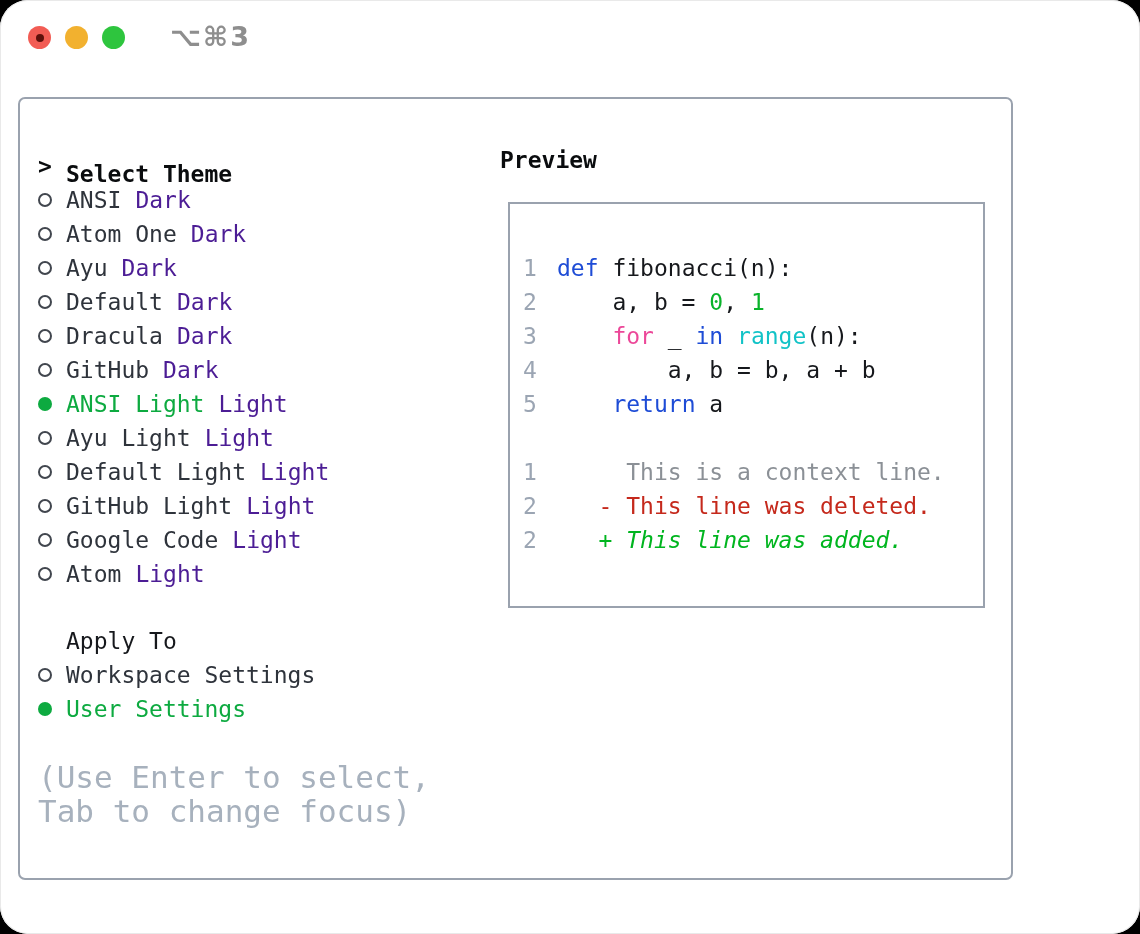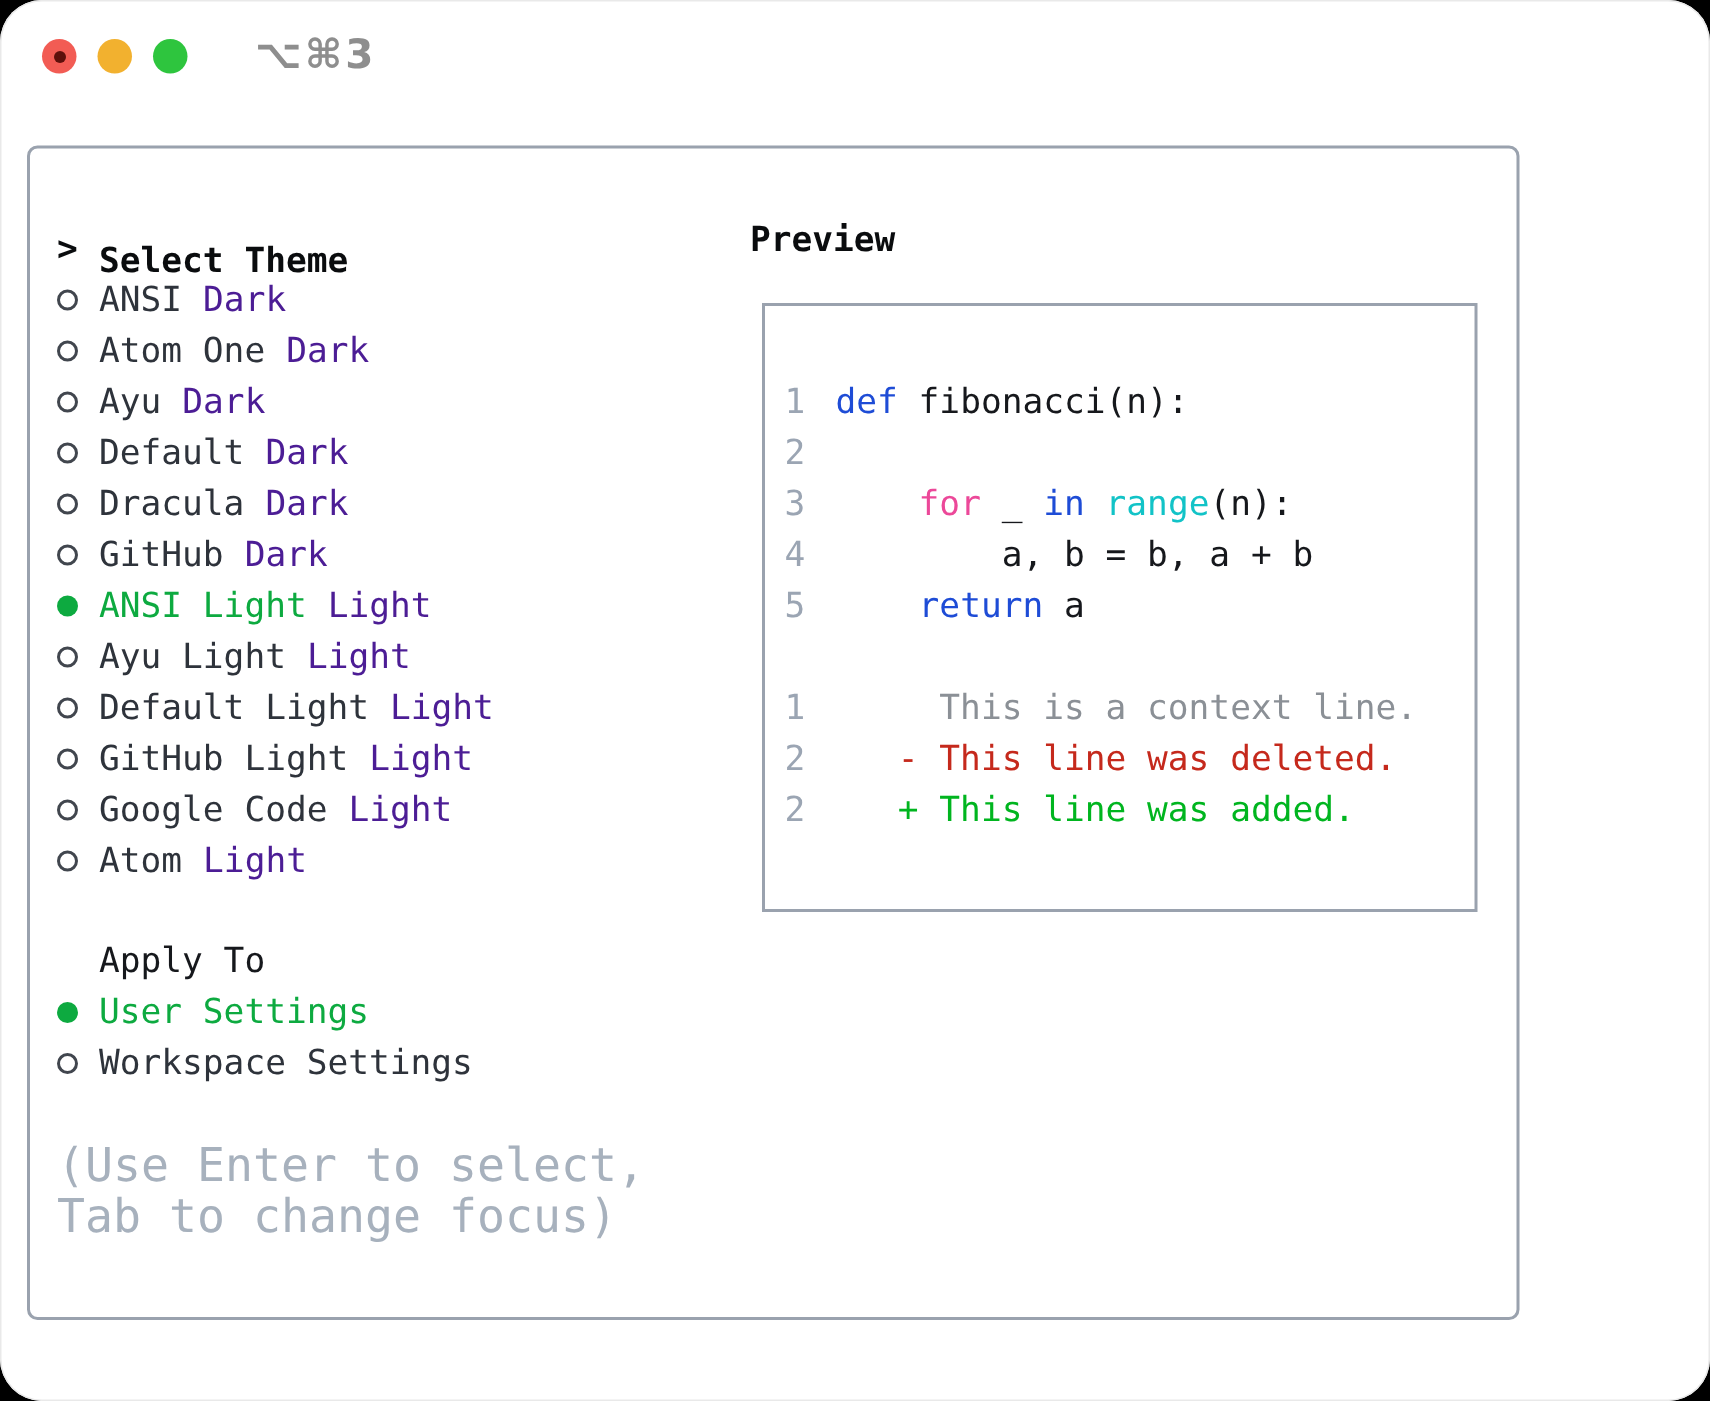--- a/index.html
+++ b/index.html
@@ -103,37 +103,38 @@
           <div class="row"><span class="marker-cell"><span class="marker"></span></span><span class="tname">Google Code</span><span class="tvariant">Light</span></div>
           <div class="row"><span class="marker-cell"><span class="marker"></span></span><span class="tname">Atom</span><span class="tvariant">Light</span></div>
         </div>
 
       <div class="row apply-header">
         <span class="indent"></span>
         <span class="lbl">Apply To</span>
       </div>
 
       <div id="apply-list">
+          <div class="row"><span class="marker-cell"><span class="marker"></span></span><span class="tname">Workspace Settings</span></div>
           <div class="row"><span class="marker-cell"><span class="marker sel" style="background: rgb(13, 170, 64);"></span></span><span class="tname" style="color: rgb(13, 170, 64);">User Settings</span></div>
-          <div class="row"><span class="marker-cell"><span class="marker"></span></span><span class="tname">Workspace Settings</span></div>
         </div>
 
       <div class="help">(Use Enter to select, Tab to change focus)</div>
     </div>
 
     <div class="preview-title">Preview</div>
 
     <div class="preview-box">
       <div id="preview-lines">
           <div class="pline">
             <span class="ln" style="color: rgb(155, 165, 179);">1</span>
             <span class="code"><span style="color: rgb(30, 76, 214);">def</span><span style="color: rgb(22, 24, 28);"> fibonacci(n):</span></span>
           </div>
           <div class="pline">
             <span class="ln" style="color: rgb(155, 165, 179);">2</span>
+            <span class="code"><span style="color: rgb(22, 24, 28);">    a, b = </span><span style="color: rgb(10, 179, 43);">0</span><span style="color: rgb(22, 24, 28);">, </span><span style="color: rgb(10, 179, 43);">1</span></span>
           </div>
           <div class="pline">
             <span class="ln" style="color: rgb(155, 165, 179);">3</span>
             <span class="code"><span style="color: rgb(22, 24, 28);">    </span><span style="color: #ec4899;">for</span><span style="color: rgb(22, 24, 28);"> _ </span><span style="color: rgb(30, 76, 214);">in</span><span style="color: rgb(22, 24, 28);"> </span><span style="color: rgb(18, 195, 199);">range</span><span style="color: rgb(22, 24, 28);">(n):</span></span>
           </div>
           <div class="pline">
             <span class="ln" style="color: rgb(155, 165, 179);">4</span>
             <span class="code"><span style="color: rgb(22, 24, 28);">        a, b = b, a + b</span></span>
           </div>
           <div class="pline">
@@ -147,19 +148,19 @@
           <div class="pline">
             <span class="ln" style="color: rgb(155, 165, 179);">1</span>
             <span class="code"><span style="color: rgb(139, 144, 150);">     This is a context line.</span></span>
           </div>
           <div class="pline">
             <span class="ln" style="color: rgb(155, 165, 179);">2</span>
             <span class="code"><span style="color: rgb(197, 41, 28);">   - This line was deleted.</span></span>
           </div>
           <div class="pline">
             <span class="ln" style="color: rgb(155, 165, 179);">2</span>
-            <span class="code"><span style="color: rgb(0, 181, 31);">   + This line was added.</span></span>
+            <span class="code"><span style="color: rgb(0, 181, 31); font-style: italic;">   + This line was added.</span></span>
           </div>
         </div>
     </div>
 
   </div>
 </div>
 
 </body></html>

